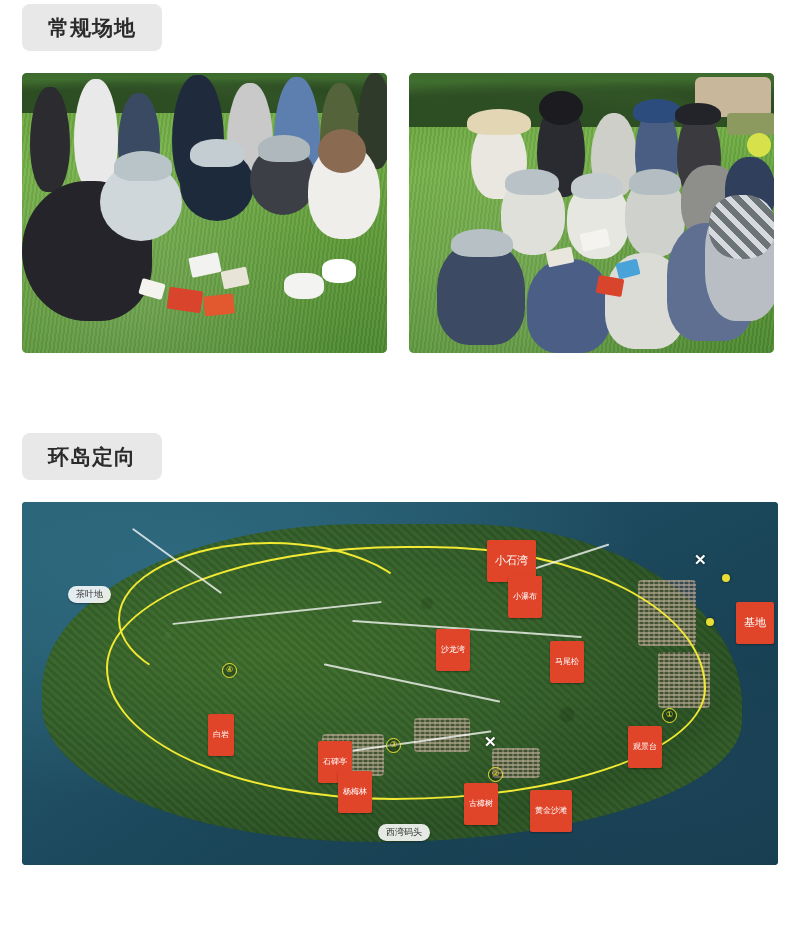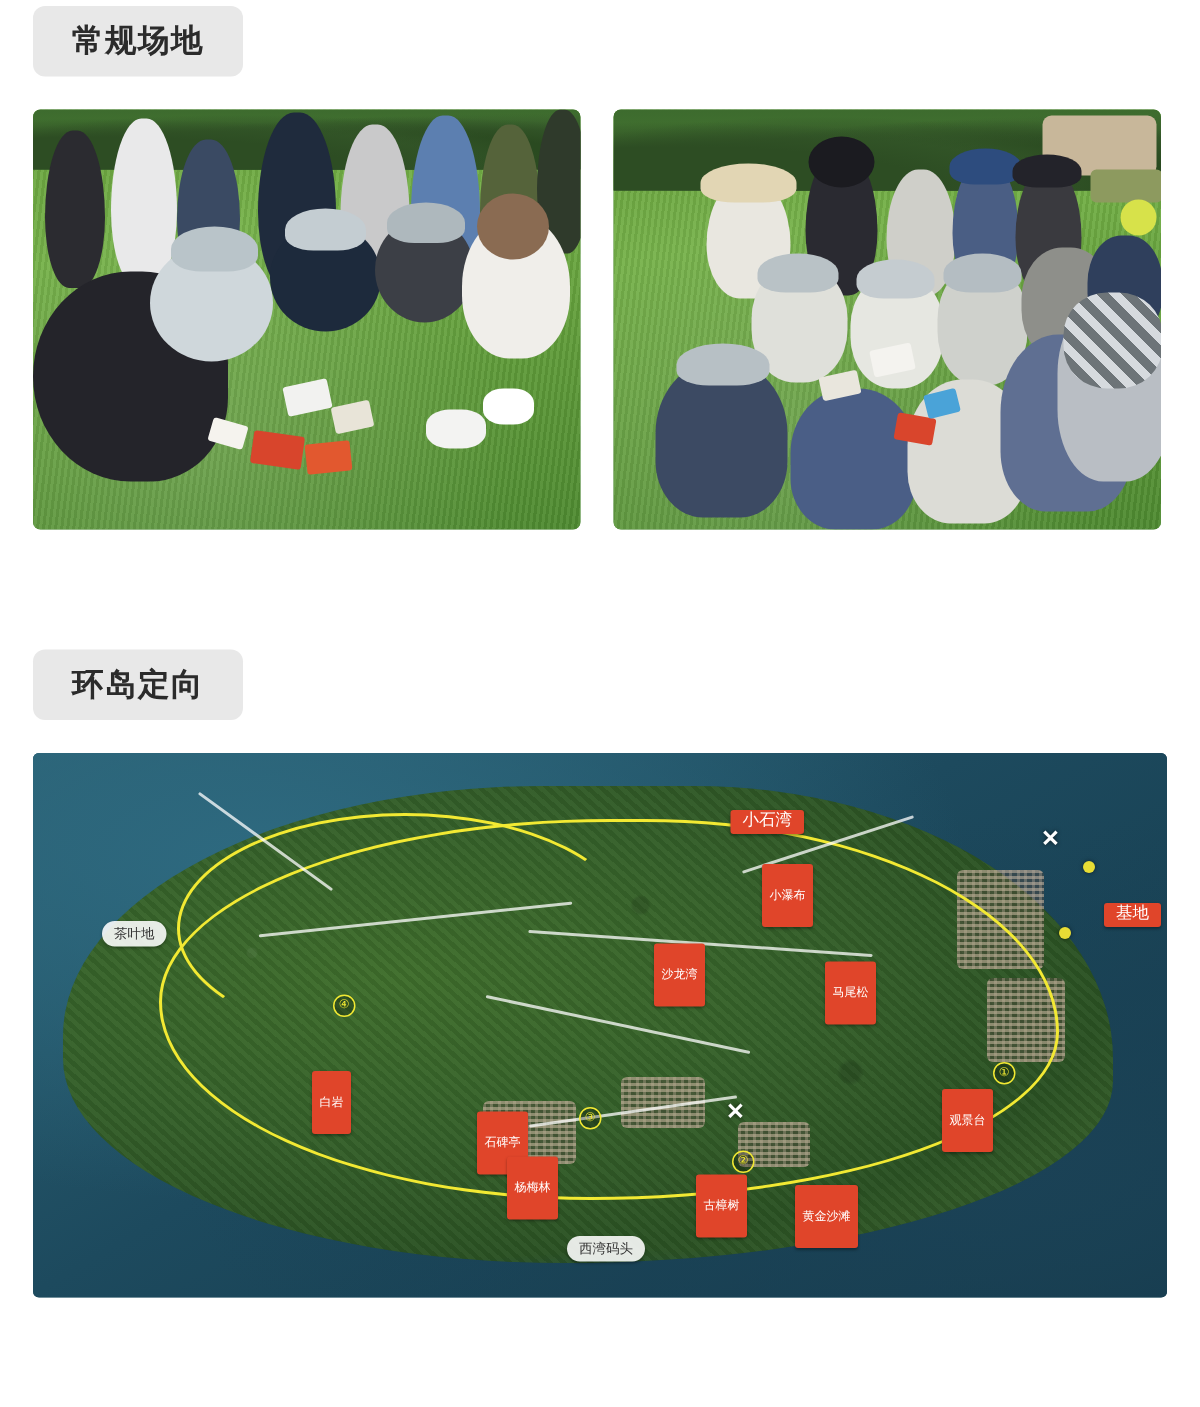--- a/index.html
+++ b/index.html
@@ -174,21 +174,21 @@
   }
   .map-label.light {
     background: rgba(255,255,255,0.88);
     color: #333;
     border-radius: 9px;
     padding: 3px 8px;
     font-size: 9px;
   }
   .map-label.big {
     font-size: 11px;
-    padding: 1px 8px;
+    padding: 14px 8px;
   }
   .map-node {
     position: absolute;
     width: 13px;
     height: 13px;
     border-radius: 50%;
     border: 1.5px solid #f2e933;
     color: #f2e933;
     font-size: 8px;
     line-height: 11px;
@@ -326,21 +326,21 @@
 
     <div class="map-x" style="left:672px; top:50px;">✕</div>
     <div class="map-x" style="left:462px; top:232px;">✕</div>
 
     <div class="map-pin" style="left:700px; top:72px;"></div>
     <div class="map-pin" style="left:684px; top:116px;"></div>
 
     <div class="map-label big" style="left:465px; top:38px;">小石湾</div>
     <div class="map-label" style="left:486px; top:74px;">小瀑布</div>
     <div class="map-label big" style="left:714px; top:100px;">基地</div>
-    <div class="map-label light" style="left:46px;  top:112px;">茶叶地</div>
+    <div class="map-label light" style="left:46px;  top:84px;">茶叶地</div>
     <div class="map-label" style="left:414px; top:127px;">沙龙湾</div>
     <div class="map-label" style="left:528px; top:139px;">马尾松</div>
     <div class="map-label" style="left:186px; top:212px;">白岩</div>
     <div class="map-label" style="left:606px; top:224px;">观景台</div>
     <div class="map-label" style="left:296px; top:239px;">石碑亭</div>
     <div class="map-label" style="left:316px; top:269px;">杨梅林</div>
     <div class="map-label" style="left:442px; top:281px;">古樟树</div>
     <div class="map-label" style="left:508px; top:288px;">黄金沙滩</div>
     <div class="map-label light" style="left:356px; top:322px;">西湾码头</div>
 

